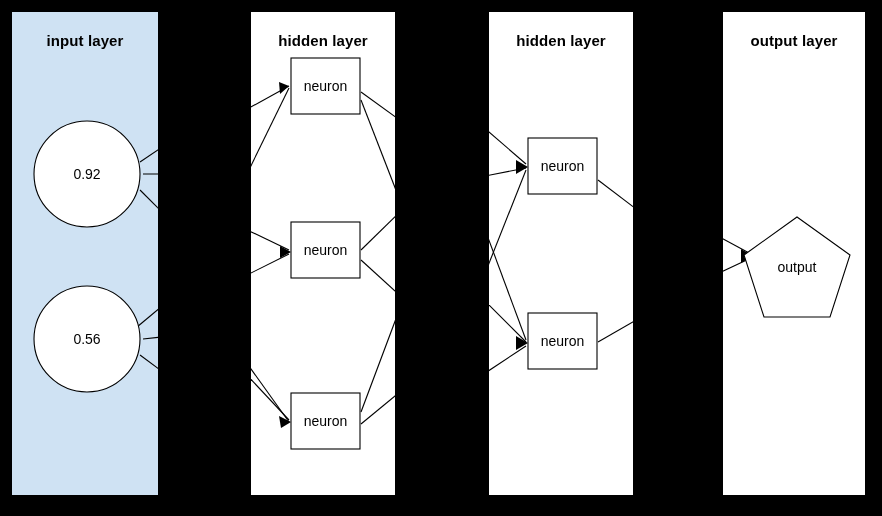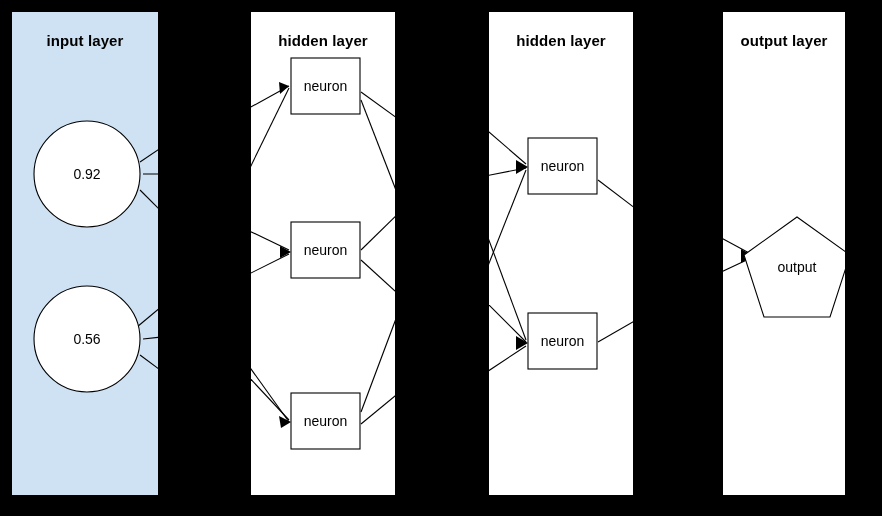--- a/index.html
+++ b/index.html
@@ -155,21 +155,21 @@
         <rect class="shape-stroke" x="39" y="126" width="69" height="56"></rect>
         <text class="node-label" x="73.5" y="159" text-anchor="middle">neuron</text>
       </g>
       <g>
         <rect class="shape-stroke" x="39" y="301" width="69" height="56"></rect>
         <text class="node-label" x="73.5" y="334" text-anchor="middle">neuron</text>
       </g>
     </svg>
   </div>
 
-  <div class="layer-panel" id="panel-output" style="left:723px; top:12px; width:122px; height:483px; background:#ffffff;">
+  <div class="layer-panel" id="panel-output" style="left:723px; top:12px; width:142px; height:483px; background:#ffffff;">
     <div class="layer-title" style="top:20px;">output layer</div>
 
     <svg class="panel-svg" width="146" height="483" viewBox="0 0 146 483">
 
       <g>
         <line class="edge-line" x1="-40" y1="205" x2="28" y2="242"></line>
         <line class="edge-line" x1="-40" y1="278" x2="28" y2="246"></line>
         <path class="arrow-head" d="M30,244 L18,237 L18,251 Z"></path>
       </g>
 

